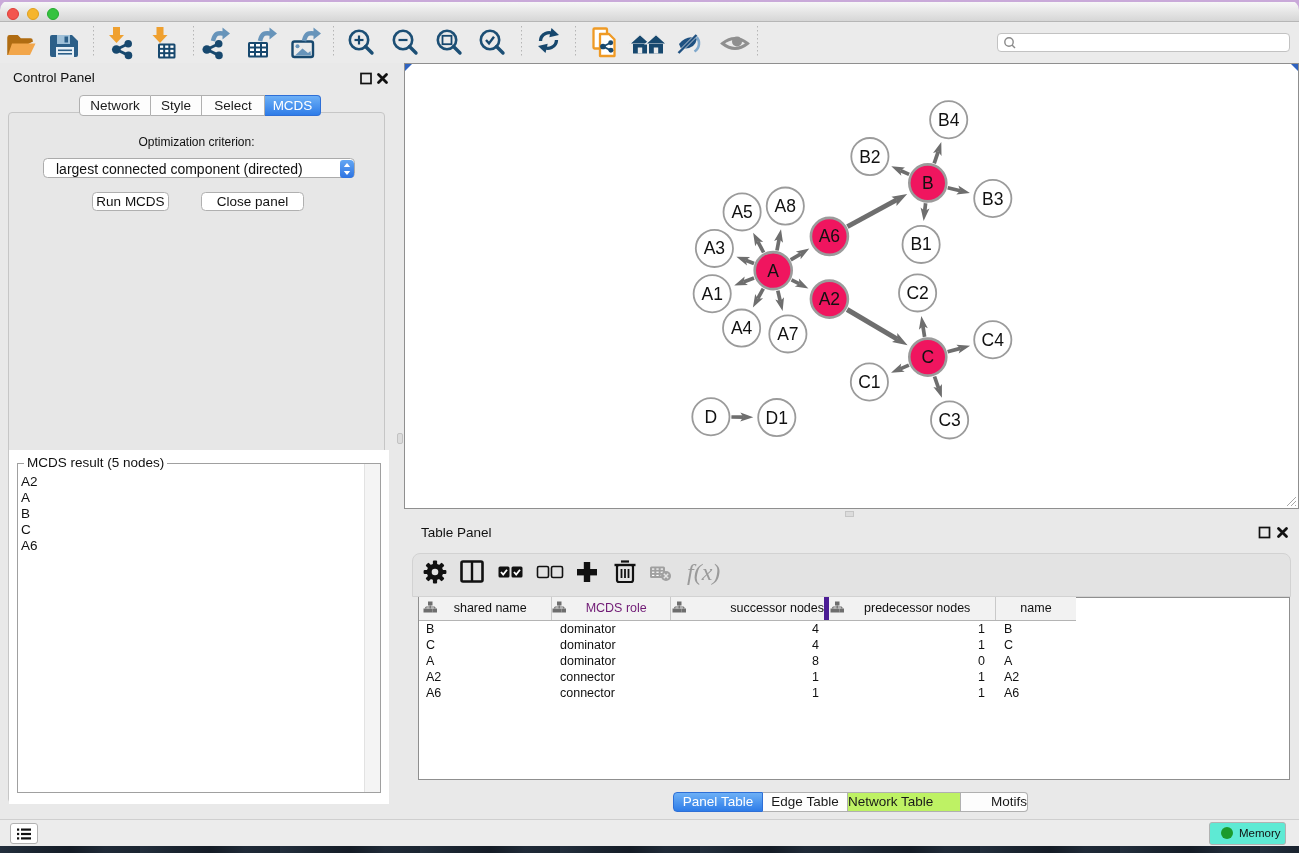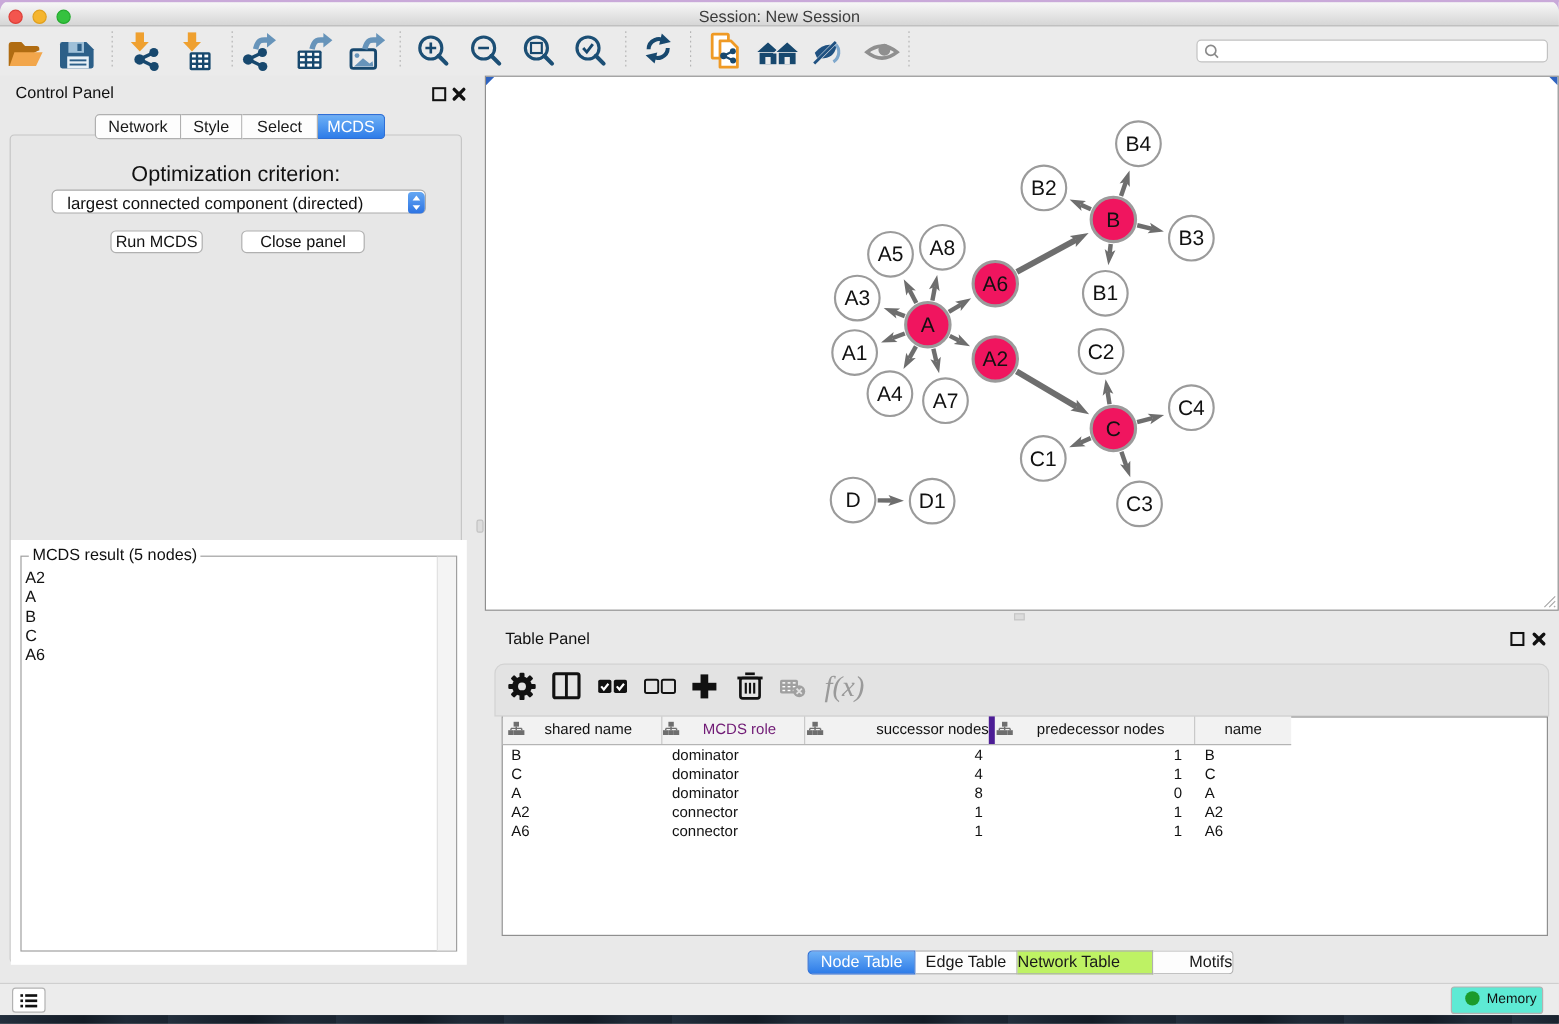--- a/index.html
+++ b/index.html
@@ -12,21 +12,20 @@
     <path d="M0,10 L0,0 L10,0 A10,10 0 0 0 0,10 Z" fill="#c9a9d9"></path>
   </svg>
 <svg class="abs" style="left:1289px;top:0;z-index:9" width="10" height="10">
     <path d="M10,10 L10,0 L0,0 A10,10 0 0 1 10,10 Z" fill="#c9a9d9"></path>
   </svg>
 
 <div class="abs" style="left:0;top:2px;width:1299px;height:20px;background:linear-gradient(#f7f7f7,#d6d6d6);border-bottom:1px solid #b6b6b6">
   <div class="tl" style="left:7px;background:#f3554e;border:1px solid #dd3f38"></div>
   <div class="tl" style="left:26.5px;background:#f5b52e;border:1px solid #e0a01e"></div>
   <div class="tl" style="left:46.5px;background:#35c23f;border:1px solid #24ab2e"></div>
-  <div class="abs" style="left:0;width:1299px;top:4px;text-align:center;font-size:13.5px;color:#3a3a3a">Session: New Session</div>
 </div>
 
 <div class="abs" style="left:0;top:23px;width:1299px;height:40px;background:#ebebeb"></div>
 <svg width="1299" height="64" style="position:absolute;left:0;top:0;z-index:5">
     <path d="M8,55 L8,37.5 Q8,35.8 9.7,35.8 L17.5,35.8 L20.5,39 L30.5,39 Q32,39 32,40.5 L32,42" fill="#b06c12" stroke="#b06c12" stroke-width="1.5" stroke-linejoin="round"></path>
     <polygon points="12,43.5 35.5,43.5 30,55 8,55" fill="#f2a64b"></polygon>
     <path d="M52,35 h20 l6,6 v14 q0,2 -2,2 h-24 q-2,0 -2,-2 v-18 q0,-2 2,-2 z" fill="#2c5f88"></path>
     <rect x="57" y="35" width="13" height="9" fill="#9fc0d8"></rect>
     <rect x="64.5" y="36.5" width="3.5" height="6" fill="#2c5f88"></rect>
     <rect x="56" y="47" width="18" height="10" fill="#e8f0f6"></rect>
@@ -134,21 +133,21 @@
 </svg>
 
 <div class="abs" style="left:8px;top:112px;width:377px;height:691px;background:#e7e7e7;border:1px solid #c6c6c6;border-radius:4px"></div>
 
 <div class="abs" style="left:79px;top:95px;height:21px;display:flex;font-size:13.5px">
   <div style="width:72px;background:#fdfdfd;border:1px solid #b0b0b0;border-radius:4px 0 0 4px;text-align:center;line-height:19px;color:#1a1a1a">Network</div>
   <div style="width:51px;background:#fdfdfd;border:1px solid #b0b0b0;border-left:none;text-align:center;line-height:19px;color:#1a1a1a">Style</div>
   <div style="width:63px;background:#fdfdfd;border:1px solid #b0b0b0;border-left:none;text-align:center;line-height:19px;color:#1a1a1a">Select</div>
   <div style="width:56px;background:linear-gradient(#6db0f6,#2e7ce8);border:1px solid #2e6fd6;border-left:none;border-radius:0 4px 4px 0;text-align:center;line-height:19px;color:#fff">MCDS</div>
 </div>
-<div class="abs" style="left:8px;top:135px;width:377px;text-align:center;font-size:18px;color:#111">Optimization criterion:</div>
+<div class="abs" style="left:8px;top:135px;width:377px;text-align:center;font-size:12px;color:#111">Optimization criterion:</div>
 
 <div class="abs" style="left:43px;top:158px;width:312px;height:20px;background:#fff;border:1px solid #ababab;border-radius:4.5px">
   <div class="abs" style="left:12px;top:1.5px;font-size:14px;color:#111">largest connected component (directed)</div>
   <div class="abs" style="right:0.5px;top:0.5px;width:14px;height:18px;background:linear-gradient(#64a7f3,#2d73e2);border-radius:3px 4px 4px 3px">
     <svg width="14" height="18">
         <polygon points="7,3 3.8,7 10.2,7" fill="#fff"></polygon>
         <polygon points="7,15 3.8,11 10.2,11" fill="#fff"></polygon>
       </svg>
   </div>
 </div>
@@ -372,21 +371,21 @@
   <div style="height:16px;position:relative">
       <span style="position:absolute;left:7px">A6</span>
       <span style="position:absolute;left:141px">connector</span>
       <span style="position:absolute;left:310px;width:90px;text-align:right">1</span>
       <span style="position:absolute;left:476px;width:90px;text-align:right">1</span>
       <span style="position:absolute;left:585px">A6</span>
     </div>
 </div>
 
 <div class="abs" style="left:673px;top:792px;height:20px;display:flex;font-size:13.5px">
-  <div style="width:90px;background:linear-gradient(#6db0f6,#2e7ce8);border:1px solid #2e6fd6;border-radius:4px 0 0 4px;text-align:center;line-height:18px;color:#fff">Node Table</div>
+  <div style="width:90px;background:linear-gradient(#6db0f6,#2e7ce8);border:1px solid #2e6fd6;border-radius:4px 0 0 4px;text-align:center;line-height:18px;color:#fff">Panel Table</div>
   <div style="width:85px;background:#fdfdfd;border:1px solid #b0b0b0;border-left:none;text-align:center;line-height:18px;color:#1a1a1a">Edge Table</div>
   <div style="width:113px;background:#bef264;border:1px solid #b0b0b0;border-left:none;text-align:left;line-height:18px;color:#1a1a1a">Network Table</div>
   <div style="width:67px;background:#fdfdfd;border:1px solid #b0b0b0;border-left:none;border-radius:0 4px 4px 0;text-align:right;line-height:18px;color:#1a1a1a">Motifs</div>
 </div>
 
 <div class="abs" style="left:0;top:819px;width:1299px;height:26px;background:#ececec;border-top:1px solid #cfcfcf"></div>
 <div class="abs" style="left:10px;top:823px;width:28px;height:21px;background:#fff;border:1px solid #b2b2b2;border-radius:3px">
   <svg width="26" height="20">
       <g fill="#111">
         <rect x="6" y="4.5" width="2.2" height="2.2"></rect>

